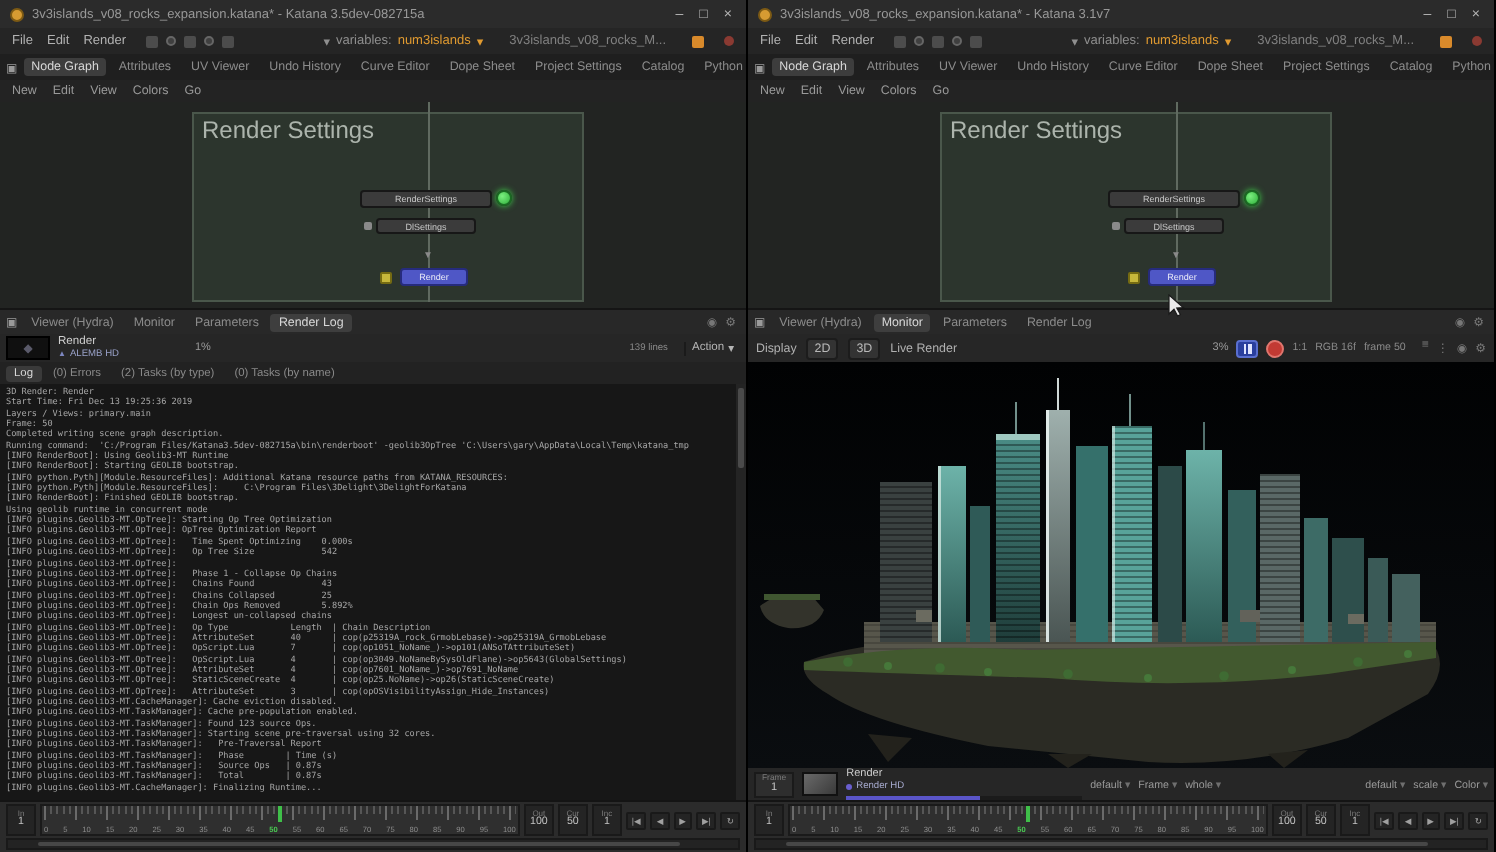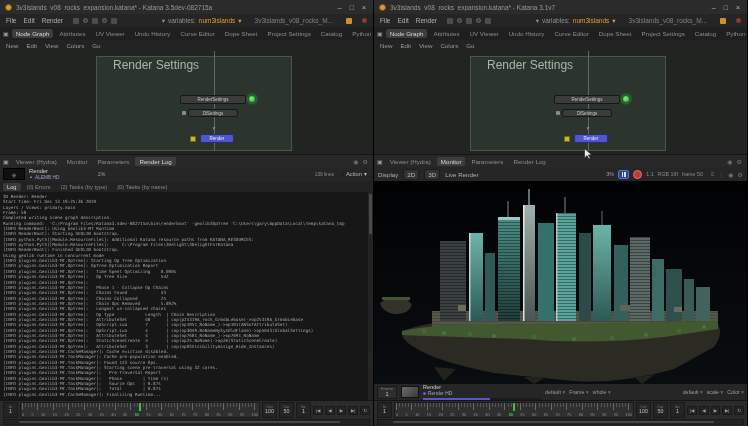--- a/index.html
+++ b/index.html
@@ -29,21 +29,21 @@
   .tabbar{height:13px;background:#1f1f1f;display:flex;align-items:center;gap:3px;padding:0 3px;font-size:6.2px;color:#8c8c8c;flex:0 0 auto;white-space:nowrap;overflow:hidden}
   .tabs-list{display:flex;gap:2px}
   .tabs-list span{padding:1px 4px;border-radius:2px}
   .tabs-list span:first-child{background:#3d3d3d;color:#d8d8d8}
   .pane-ic{color:#9a9a9a;font-size:6px}
   
   .graphmenu{height:11px;background:#232323;display:flex;gap:8px;align-items:center;padding:0 6px;font-size:6.2px;color:#9a9a9a;flex:0 0 auto}
   
   .canvas{height:104px;background:#222422;position:relative;overflow:hidden;flex:0 0 auto;border-bottom:1px solid #151515}
   .backdrop{position:absolute;left:96px;top:5px;width:196px;height:95px;background:#2c352d;border:1px solid #4a574b}
-  .backdrop-title{font-size:12px;color:#acb4ac;padding:1px 16px;font-weight:400}
+  .backdrop-title{font-size:12px;color:#acb4ac;padding:1px 4px;font-weight:400}
   .wire{position:absolute;left:214px;top:0;width:1px;height:100px;background:#606a60}
   .node{position:absolute;background:#3b3b3b;border:1px solid #171717;border-radius:2px;display:flex;align-items:center;justify-content:center;font-size:4.5px;color:#c8c8c8}
   .n1{left:180px;top:44px;width:66px;height:9px}
   .n2{left:188px;top:58px;width:50px;height:8px}
   .n3{left:200px;top:83px;width:34px;height:9px;background:#4f57c6;border-color:#262b7d;color:#e9eaf8}
   .led{position:absolute;left:248px;top:44px;width:8px;height:8px;border-radius:50%;background:radial-gradient(circle at 35% 35%,#7af07f,#2fae3a);border:1px solid #1a6a22;box-shadow:0 0 3px #3fd04a}
   .nub{position:absolute;left:182px;top:60px;width:4px;height:4px;background:#8a8a8a;border-radius:1px}
   .chip-y{position:absolute;left:190px;top:85px;width:6px;height:6px;background:#c6b73b;border:1px solid #756b12;border-radius:1px}
   .arrowhead{position:absolute;left:211.5px;top:74px;color:#8a8a8a;font-size:5px}
   

